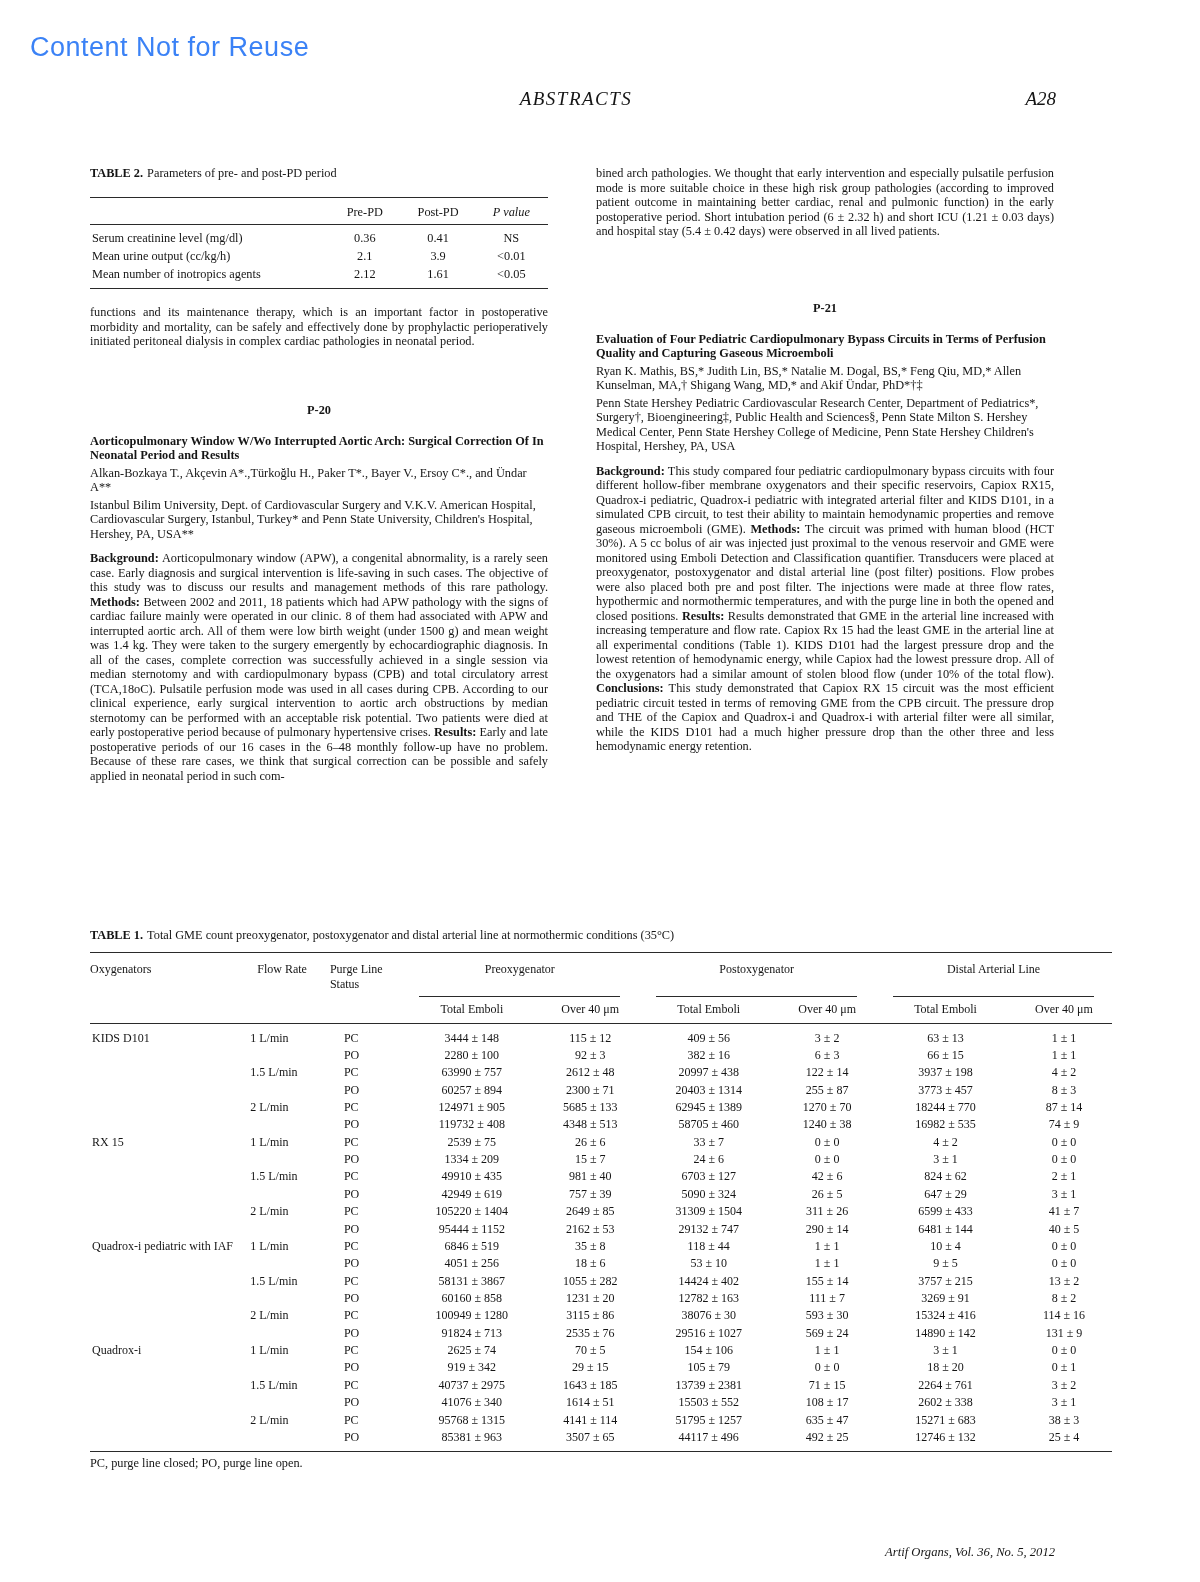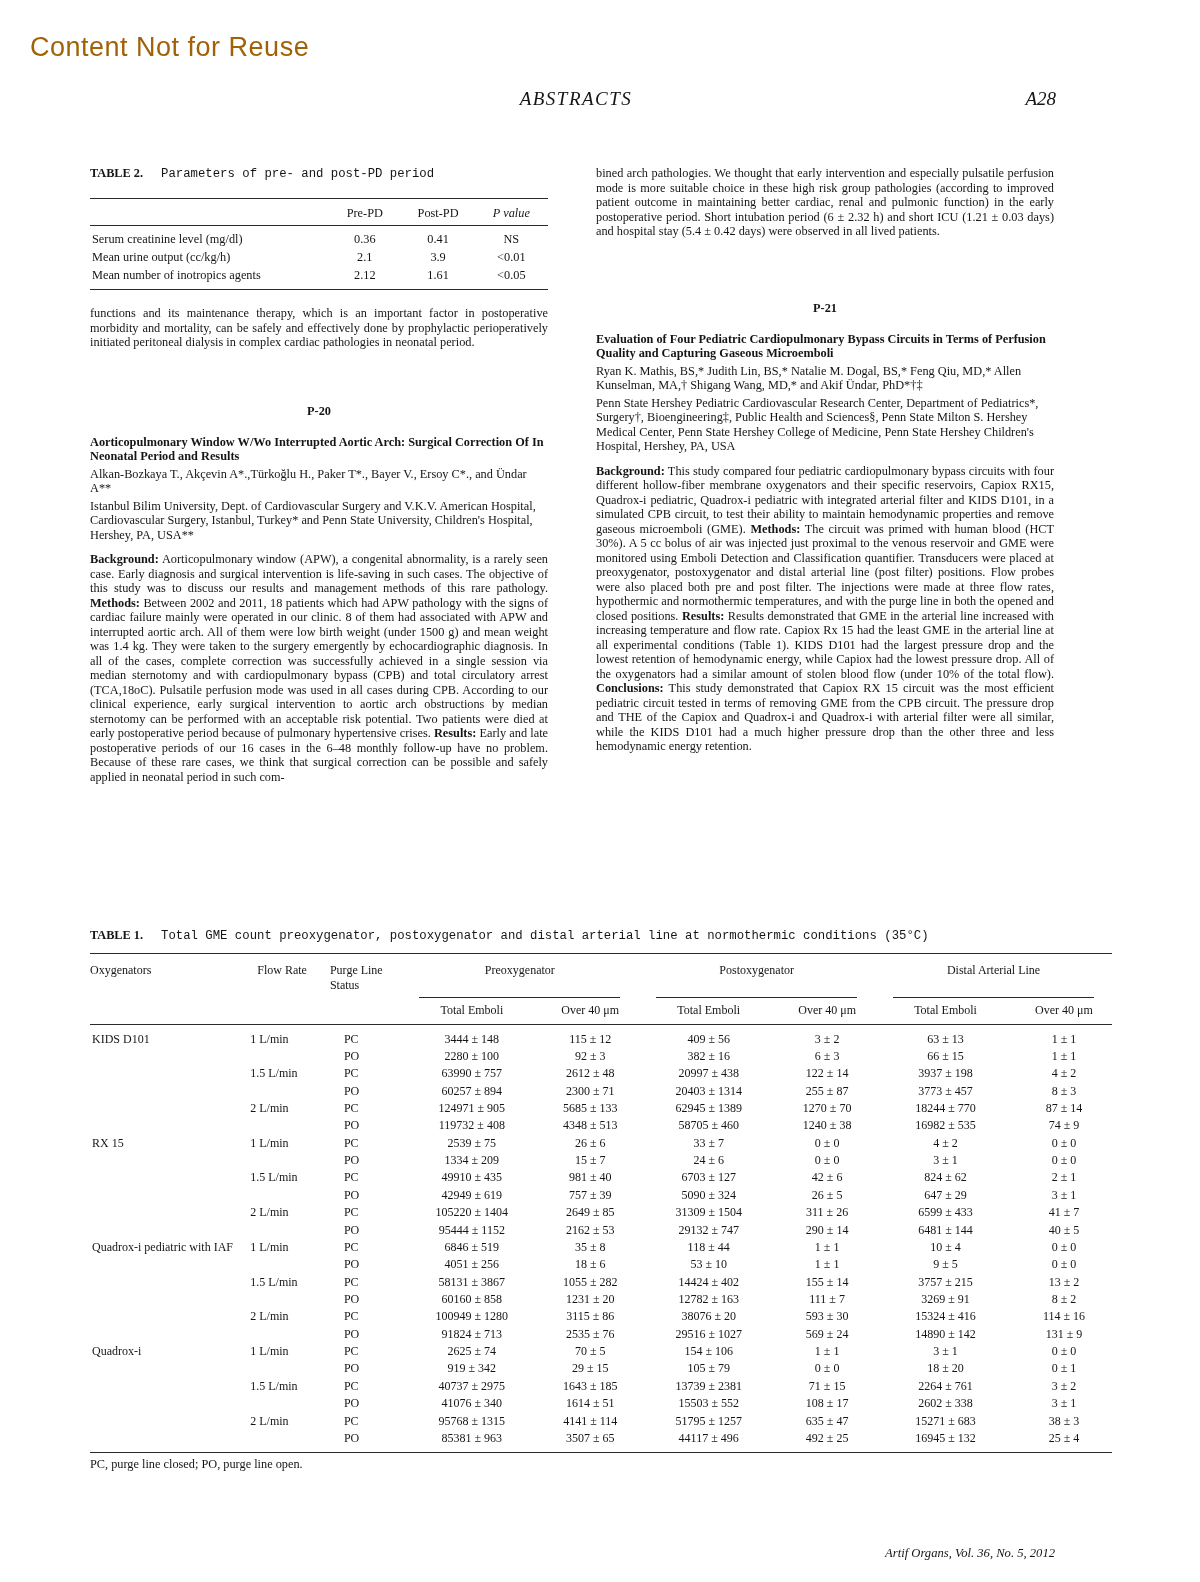--- a/index.html
+++ b/index.html
@@ -3,35 +3,35 @@
 <meta charset="utf-8">
 <style>
   * { margin:0; padding:0; box-sizing:border-box; }
   html,body { background:#f4f4f4; }
   body { font-family:"Liberation Serif", serif; color:#151515; }
   .page { position:relative; width:1200px; height:1582px; background:#ffffff; margin:0 auto; overflow:hidden; }
 
   .watermark {
     position:absolute; top:32px; left:30px;
     font-family:"Liberation Sans", sans-serif;
-    font-size:27px; color:#a16207; letter-spacing:0.5px;
+    font-size:27px; color:#3b82f6; letter-spacing:0.5px;
   }
 
   .content { position:absolute; left:90px; top:88px; width:1022px; }
 
   .running-head { position:relative; height:26px; font-style:italic; font-size:19px; }
   .rh-title { position:absolute; left:8px; right:58px; text-align:center; letter-spacing:1.5px; }
   .rh-page { position:absolute; right:56px; top:0; }
 
   .columns { display:flex; gap:48px; margin-top:52px; min-height:762px; align-items:flex-start; }
   .col { width:458px; flex:0 0 458px; }
 
   .tbl-caption { font-size:12.3px; line-height:1.25; }
   .tbl-caption b { font-weight:bold; }
-  .tbl-caption .cap-text { margin-left:18px;font-family:Liberation Mono, monospace; }
+  .tbl-caption .cap-text { margin-left:4px; }
 
   .body-text { font-size:12.3px; line-height:1.18; text-align:justify; }
 
   
   .t2 { width:100%; border-collapse:collapse; font-size:12.3px; margin-top:16px; }
   .t2 th { font-weight:normal; text-align:center; border-top:1.4px solid #2a2a2a; border-bottom:1px solid #2a2a2a; padding:7px 2px 4px; }
   .t2 th:first-child { text-align:left; }
   .t2 th.pv { font-style:italic; }
   .t2 td { padding:2px 2px 1px; text-align:center; }
   .t2 td:first-child { text-align:left; }
@@ -371,21 +371,21 @@
               <td>111 ± 7</td>
               <td>3269 ± 91</td>
               <td>8 ± 2</td>
             </tr>
             <tr>
               <td></td>
               <td>2 L/min</td>
               <td>PC</td>
               <td>100949 ± 1280</td>
               <td>3115 ± 86</td>
-              <td>38076 ± 20</td>
+              <td>38076 ± 30</td>
               <td>593 ± 30</td>
               <td>15324 ± 416</td>
               <td>114 ± 16</td>
             </tr>
             <tr>
               <td></td>
               <td></td>
               <td>PO</td>
               <td>91824 ± 713</td>
               <td>2535 ± 76</td>
@@ -450,21 +450,21 @@
               <td>38 ± 3</td>
             </tr>
             <tr>
               <td></td>
               <td></td>
               <td>PO</td>
               <td>85381 ± 963</td>
               <td>3507 ± 65</td>
               <td>44117 ± 496</td>
               <td>492 ± 25</td>
-              <td>16945 ± 132</td>
+              <td>12746 ± 132</td>
               <td>25 ± 4</td>
             </tr>
           </tbody>
       </table>
 
       <div class="footnote">PC, purge line closed; PO, purge line open.</div>
     </div>
 
     <div class="citation">Artif Organs, Vol. 36, No. 5, 2012</div>
 

